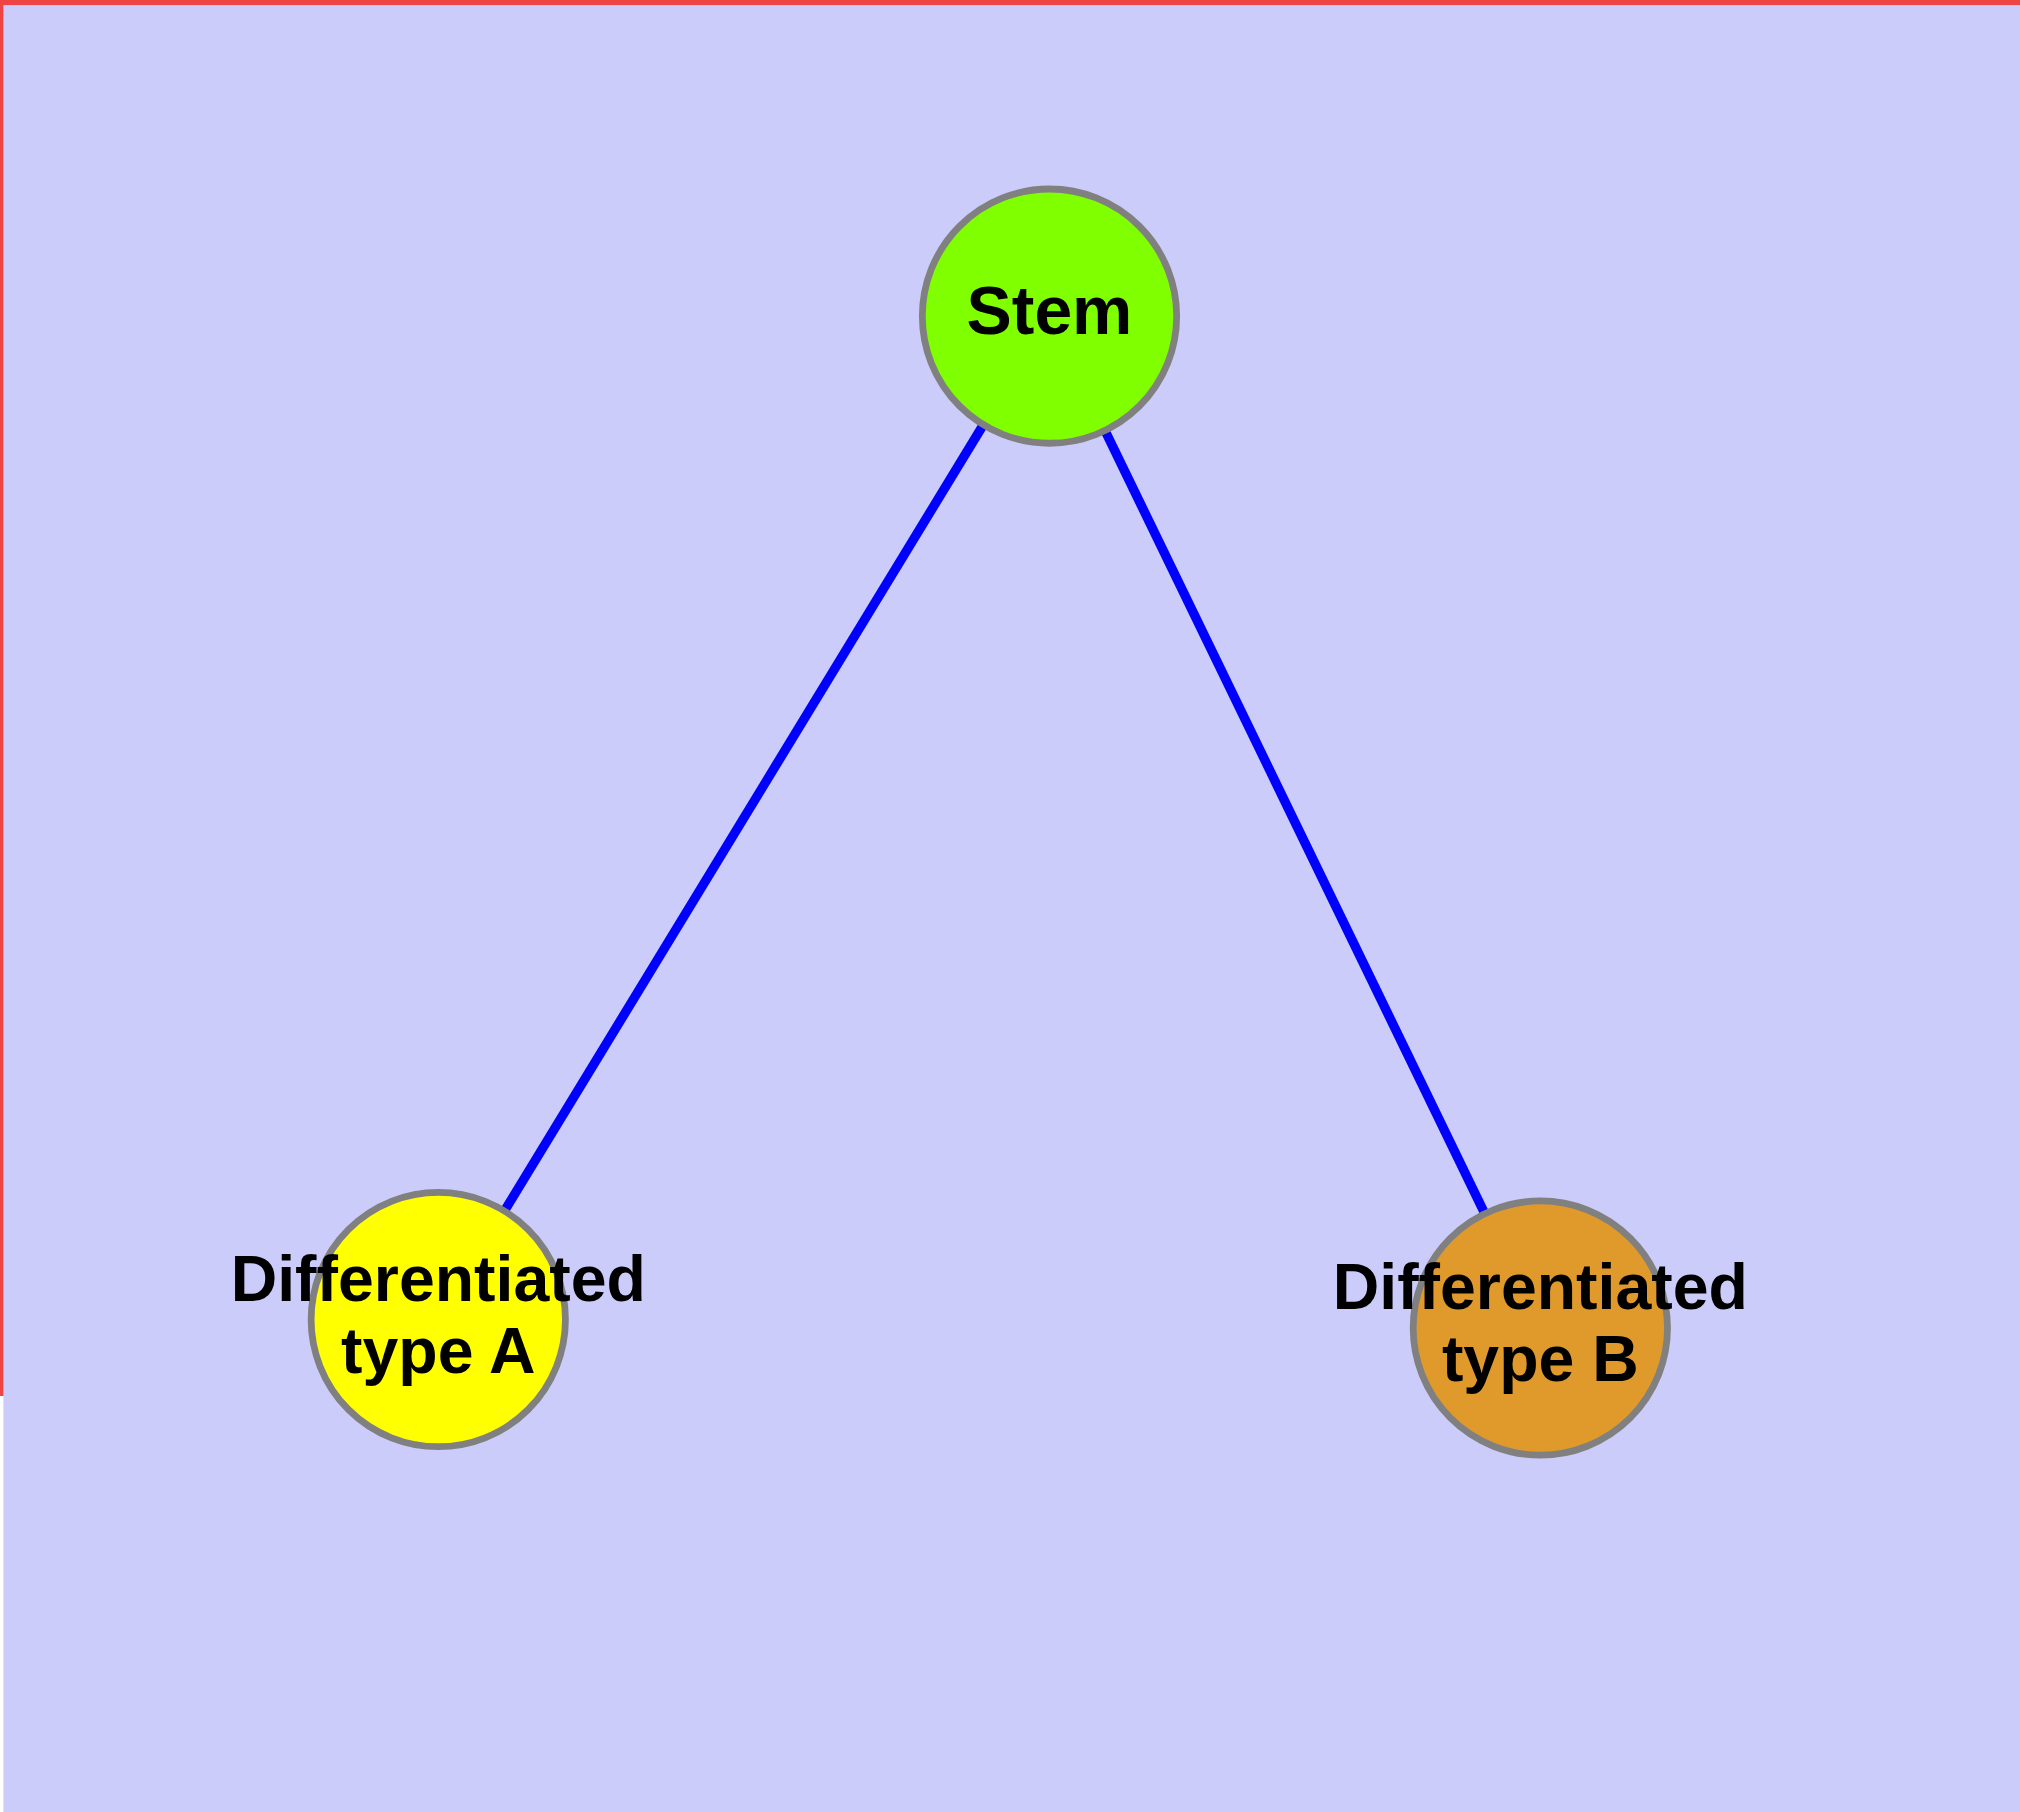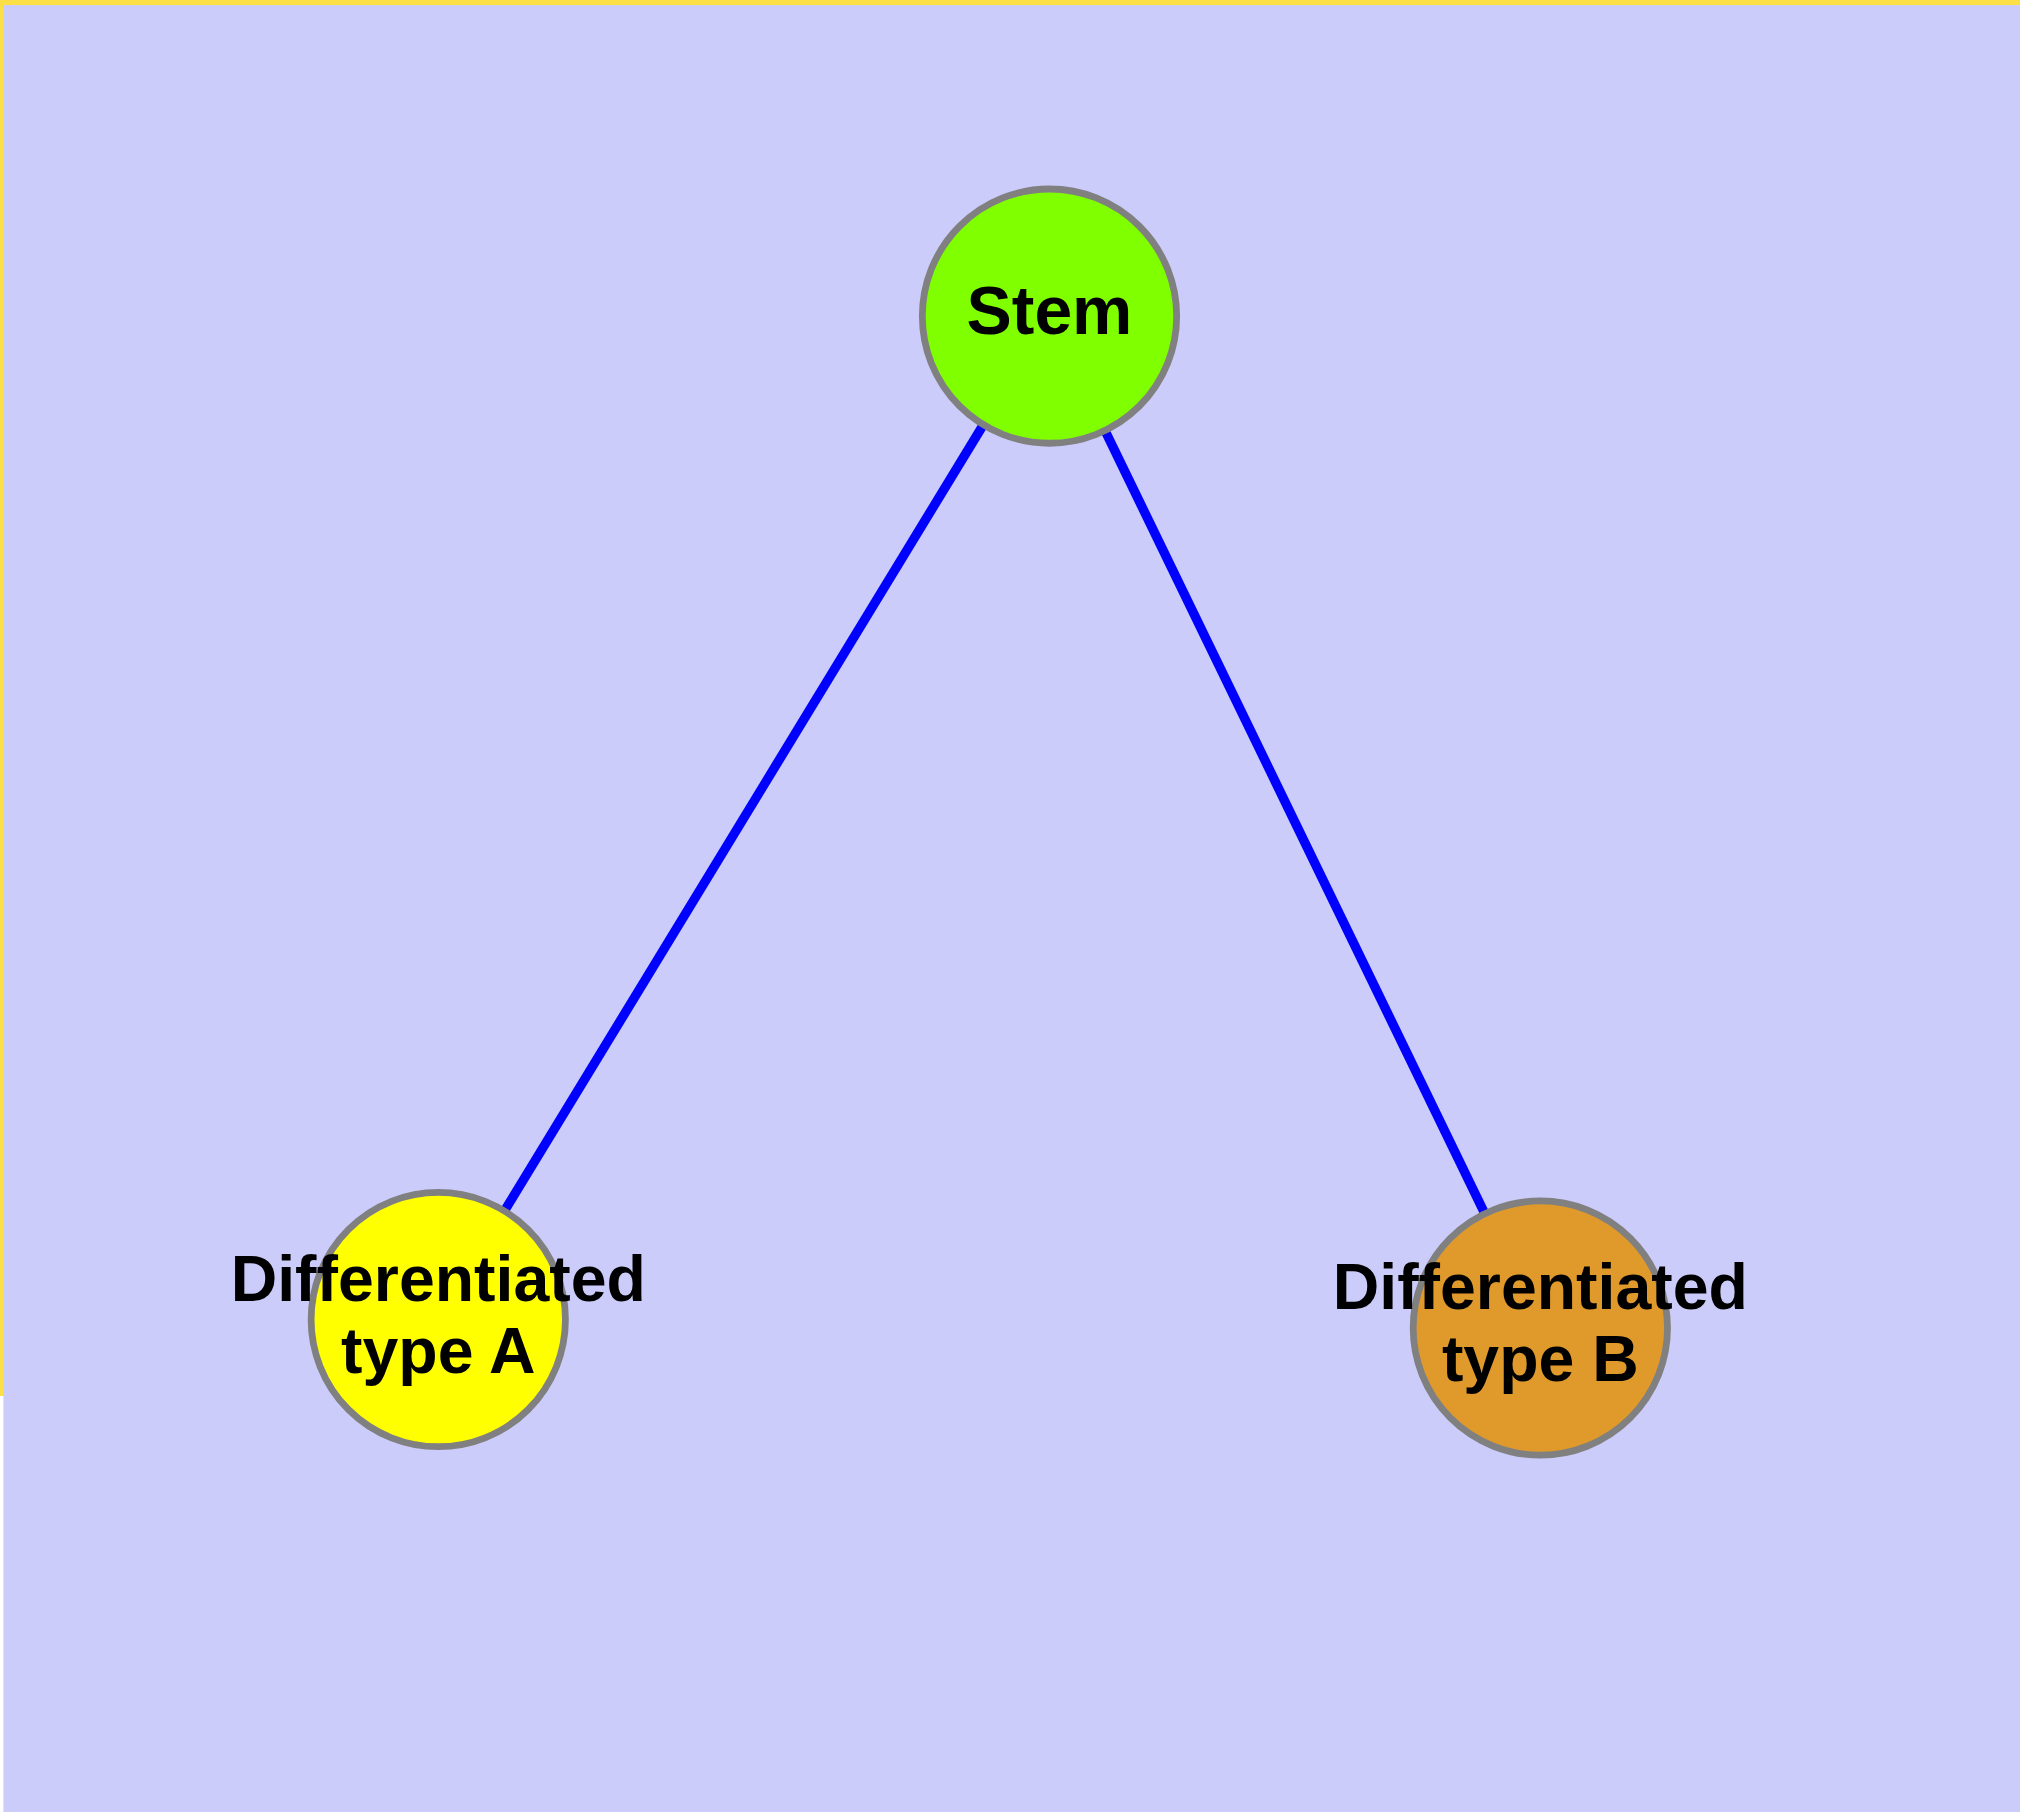--- a/index.html
+++ b/index.html
@@ -10,21 +10,21 @@
   body {
     width: 2021px;
     height: 1812px;
     overflow: hidden;
     font-family: "Liberation Sans", sans-serif;
   }
   #canvas {
     position: relative;
     width: 2021px;
     height: 1396px;
-    background: #fde047;
+    background: #ef4444;
   }
   #graph-svg {
     position: absolute;
     left: 0;
     top: 0;
     width: 2021px;
     height: 1812px;
     display: block;
   }
   .node-label {

